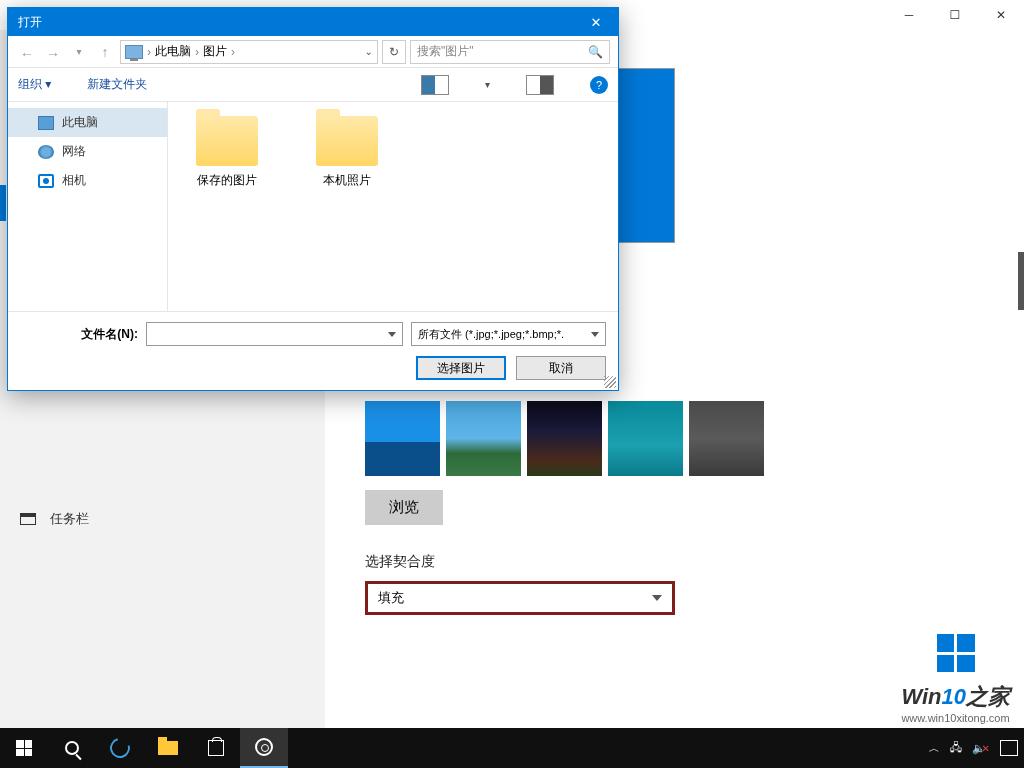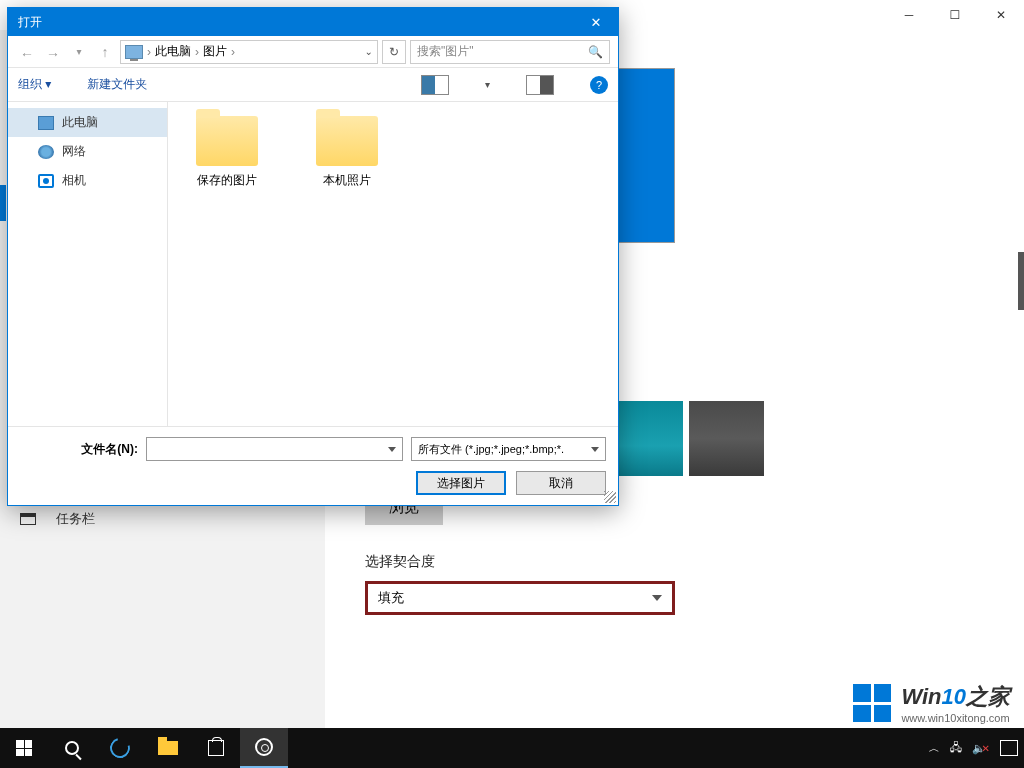--- a/index.html
+++ b/index.html
@@ -5,21 +5,21 @@
 * { margin: 0; padding: 0; box-sizing: border-box; font-family: "Microsoft YaHei", "Segoe UI", sans-serif; }
 body { width: 1024px; height: 768px; overflow: hidden; background: #fff; position: relative; }
 
 
 .settings-window { position: absolute; left: 0; top: 0; width: 1024px; height: 728px; background: #fff; }
 .settings-titlebar { height: 30px; display: flex; justify-content: flex-end; align-items: center; }
 .wctl { width: 46px; height: 30px; display: flex; align-items: center; justify-content: center; font-size: 12px; color: #333; }
 
 .settings-body { display: flex; height: calc(100% - 30px); }
 .settings-nav { width: 325px; background: #f2f2f2; padding-top: 470px; }
-.nav-item { display: flex; align-items: center; gap: 20px; padding: 10px 20px; font-size: 13px; color: #333; }
+.nav-item { display: flex; align-items: center; gap: 14px; padding: 10px 20px; font-size: 13px; color: #333; }
 .nav-icon { width: 16px; height: 12px; border: 1.5px solid #333; border-top: 4px solid #333; }
 
 .settings-main { flex: 1; padding: 28px 40px 0 40px; position: relative; }
 .accent-strip { position: absolute; left: 0; top: 185px; width: 6px; height: 36px; background: #0078d7; }
 .bg-preview { width: 310px; height: 175px; background: #0078d7; position: relative; margin-bottom: 130px; margin-top: 10px; border: 1px solid #999; }
 .bg-preview::after { content: ""; position: absolute; left: 130px; top: 70px; width: 46px; height: 46px; background: #fff; clip-path: polygon(0 0, 45% 0, 45% 45%, 0 45%, 0 55%, 45% 55%, 45% 100%, 55% 100%, 55% 55%, 100% 55%, 100% 45%, 55% 45%, 55% 0, 100% 0, 100% 100%, 0 100%); opacity: .95; }
 
 .sect-label { font-size: 14px; color: #222; margin-bottom: 10px; }
 .thumbs { display: flex; gap: 6px; margin-bottom: 14px; }
 .thumb { width: 75px; height: 75px; }
@@ -27,21 +27,21 @@
 .t1 { background: linear-gradient(180deg,#4aa8e0 0%,#5fb4e5 50%,#2d6a3a 70%,#3a7a45 100%); }
 .t2 { background: linear-gradient(180deg,#0a0a1a 0%,#1a1a3a 40%,#4a2a1a 80%,#2a3a1a 100%); }
 .t3 { background: linear-gradient(180deg,#0a8a9a 0%,#1aa0b0 60%,#0a7a8a 100%); }
 .t4 { background: linear-gradient(180deg,#4a4a4a 0%,#5a5a5a 50%,#3a3a3a 100%); }
 
 .browse-btn { background: #ccc; border: none; padding: 8px 24px; font-size: 15px; margin-bottom: 28px; cursor: pointer; }
 .fit-select { width: 310px; height: 34px; border: 3px solid #7f1d1d; padding: 0 10px; font-size: 13px; display: flex; align-items: center; justify-content: space-between; position: relative; }
 .fit-select::after { content: ""; border-left: 5px solid transparent; border-right: 5px solid transparent; border-top: 6px solid #555; }
 
 
-.dialog { position: absolute; left: 7px; top: 7px; width: 612px; height: 499px; background: #fff; border: 1px solid #0078d7; box-shadow: 0 6px 24px rgba(0,0,0,.35); display: flex; flex-direction: column; }
+.dialog { position: absolute; left: 7px; top: 7px; width: 612px; height: 384px; background: #fff; border: 1px solid #0078d7; box-shadow: 0 6px 24px rgba(0,0,0,.35); display: flex; flex-direction: column; }
 .dlg-title { height: 28px; background: #0078d7; color: #fff; display: flex; align-items: center; justify-content: space-between; padding-left: 10px; font-size: 12px; }
 .dlg-close { width: 44px; height: 28px; display: flex; align-items: center; justify-content: center; color: #fff; font-size: 13px; }
 
 .dlg-addr { height: 32px; display: flex; align-items: center; padding: 0 8px; gap: 4px; border-bottom: 1px solid #e5e5e5; }
 .nav-arrow { width: 22px; height: 22px; display: flex; align-items: center; justify-content: center; color: #999; font-size: 14px; }
 .addr-box { flex: 1; height: 24px; border: 1px solid #ccc; display: flex; align-items: center; padding: 0 4px; font-size: 12px; gap: 4px; }
 .pc-icon { width: 18px; height: 14px; background: #7db3e0; border: 1px solid #5a8ab0; position: relative; }
 .pc-icon::after { content: ""; position: absolute; left: 4px; bottom: -3px; width: 8px; height: 2px; background: #888; }
 .crumb-sep { color: #888; }
 .addr-refresh { width: 24px; height: 24px; border: 1px solid #ccc; display: flex; align-items: center; justify-content: center; font-size: 12px; color: #555; }
@@ -97,21 +97,21 @@
 .store-icon { width: 16px; height: 16px; border: 1.5px solid #fff; position: relative; }
 .store-icon::before { content: ""; position: absolute; left: 3px; top: -4px; width: 8px; height: 4px; border: 1.5px solid #fff; border-bottom: none; border-radius: 4px 4px 0 0; }
 .gear-icon { width: 18px; height: 18px; border: 2px solid #fff; border-radius: 50%; position: relative; }
 .gear-icon::after { content: ""; position: absolute; left: 4px; top: 4px; width: 6px; height: 6px; border: 1.5px solid #fff; border-radius: 50%; }
 .tray { margin-left: auto; display: flex; align-items: center; gap: 10px; padding-right: 6px; font-size: 11px; }
 .tray-item { color: #fff; }
 .vol-x { color: #e04040; font-size: 10px; margin-left: -4px; }
 .notif { width: 18px; height: 16px; border: 1.5px solid #fff; }
 
 
-.watermark { position: absolute; right: 14px; bottom: 44px; display: flex; align-items: center; gap: 10px; }
+.watermark { position: absolute; right: 14px; bottom: 44px; display: flex; align-items: center; gap: 10px; flex-direction: column; }
 .wm-logo { width: 38px; height: 38px; display: grid; grid-template: 1fr 1fr / 1fr 1fr; gap: 3px; }
 .wm-logo span { background: #0078d7; }
 .wm-text { text-align: left; }
 .wm-big { font-size: 22px; font-weight: 600; color: #333; font-style: italic; }
 .wm-num { color: #0078d7; }
 .wm-cn { color: #333; }
 .wm-url { font-size: 11px; color: #666; }
 
 .side-tab { position: absolute; right: 0; top: 252px; width: 6px; height: 58px; background: #555; }
 </style>

